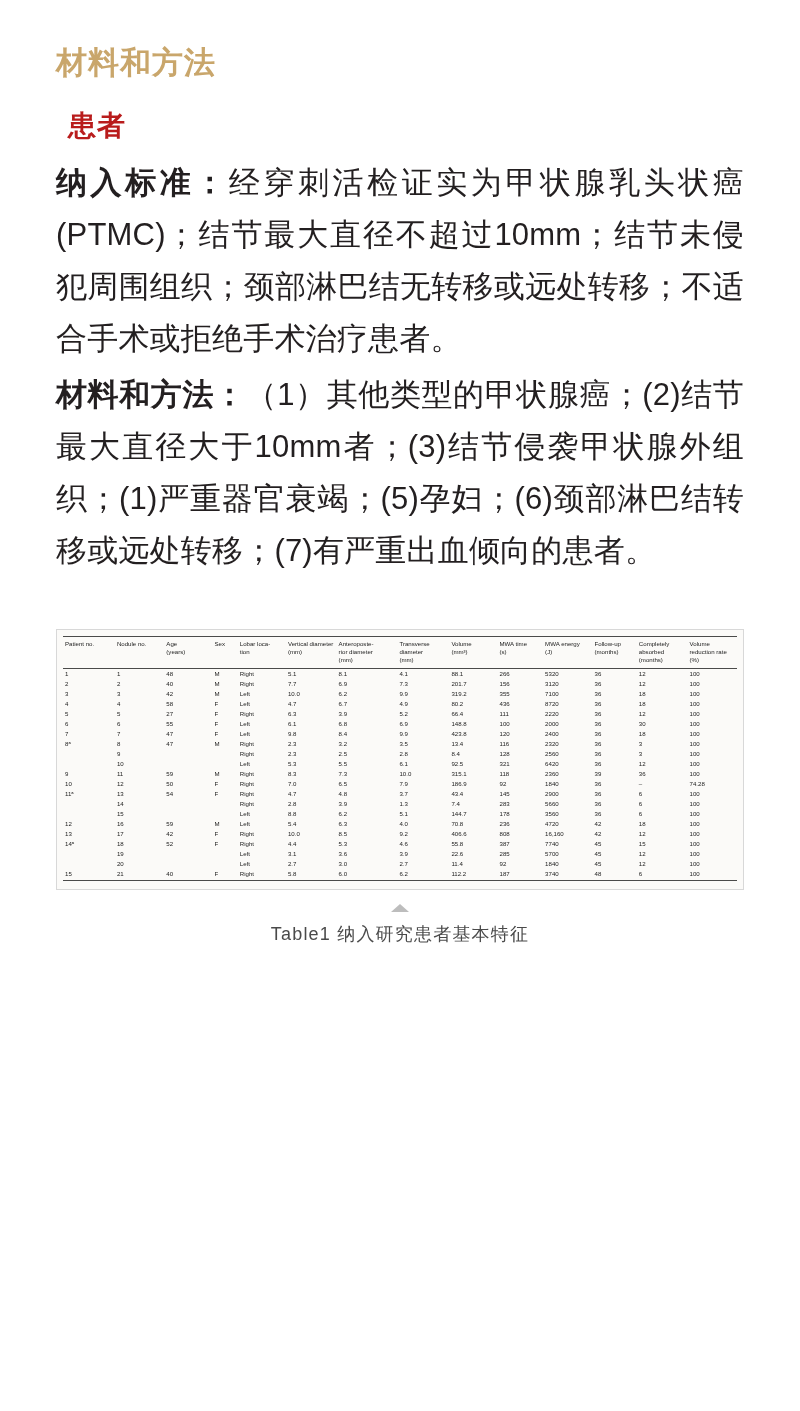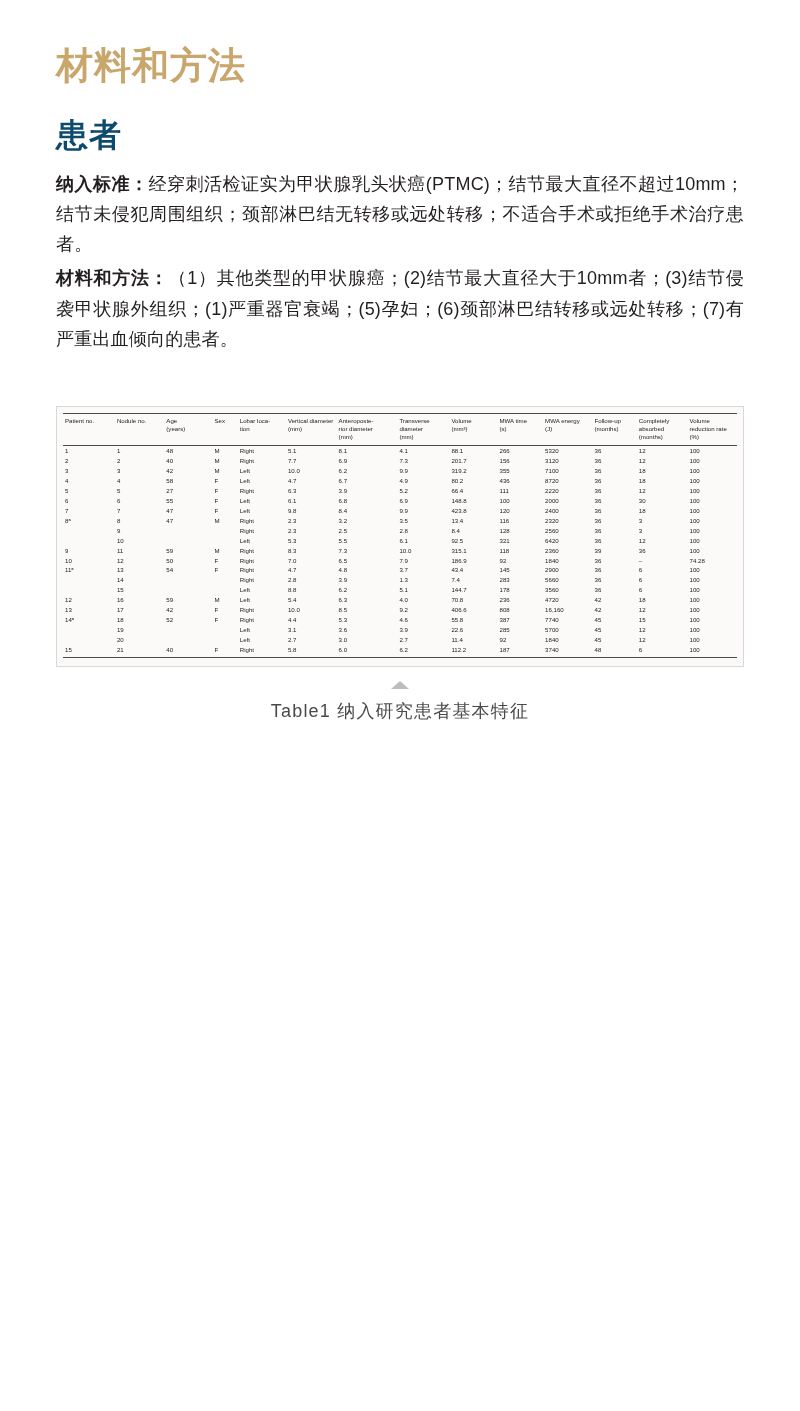--- a/index.html
+++ b/index.html
@@ -15,37 +15,37 @@
     -webkit-font-smoothing: antialiased;
   }
   .page {
     width: 800px;
     min-height: 1411px;
     box-sizing: border-box;
     padding: 34px 56px 18px 56px;
     position: relative;
   }
   .h1 {
-    font-size: 37px;
+    font-size: 31px;
     font-weight: bold;
     color: #c9a66b;
     letter-spacing: 1px;
     margin: 10px 0 28px 0;
     line-height: 1.2;
   }
   .h2 {
-    font-size: 32px;
+    font-size: 28px;
     font-weight: bold;
-    color: #0c4a6e;
+    color: #b91c1c;
     letter-spacing: 1px;
-    margin: 0 0 14px 0;
+    margin: 0 0 14px 12px;
     line-height: 1.2;
   }
   .para {
-    font-size: 18px;
+    font-size: 31px;
     line-height: 1.68;
     color: #231f20;
     margin: 0 0 2px 0;
     text-align: justify;
     letter-spacing: 0.2px;
   }
   .para b {
     font-weight: bold;
   }
   .para.spaced {

